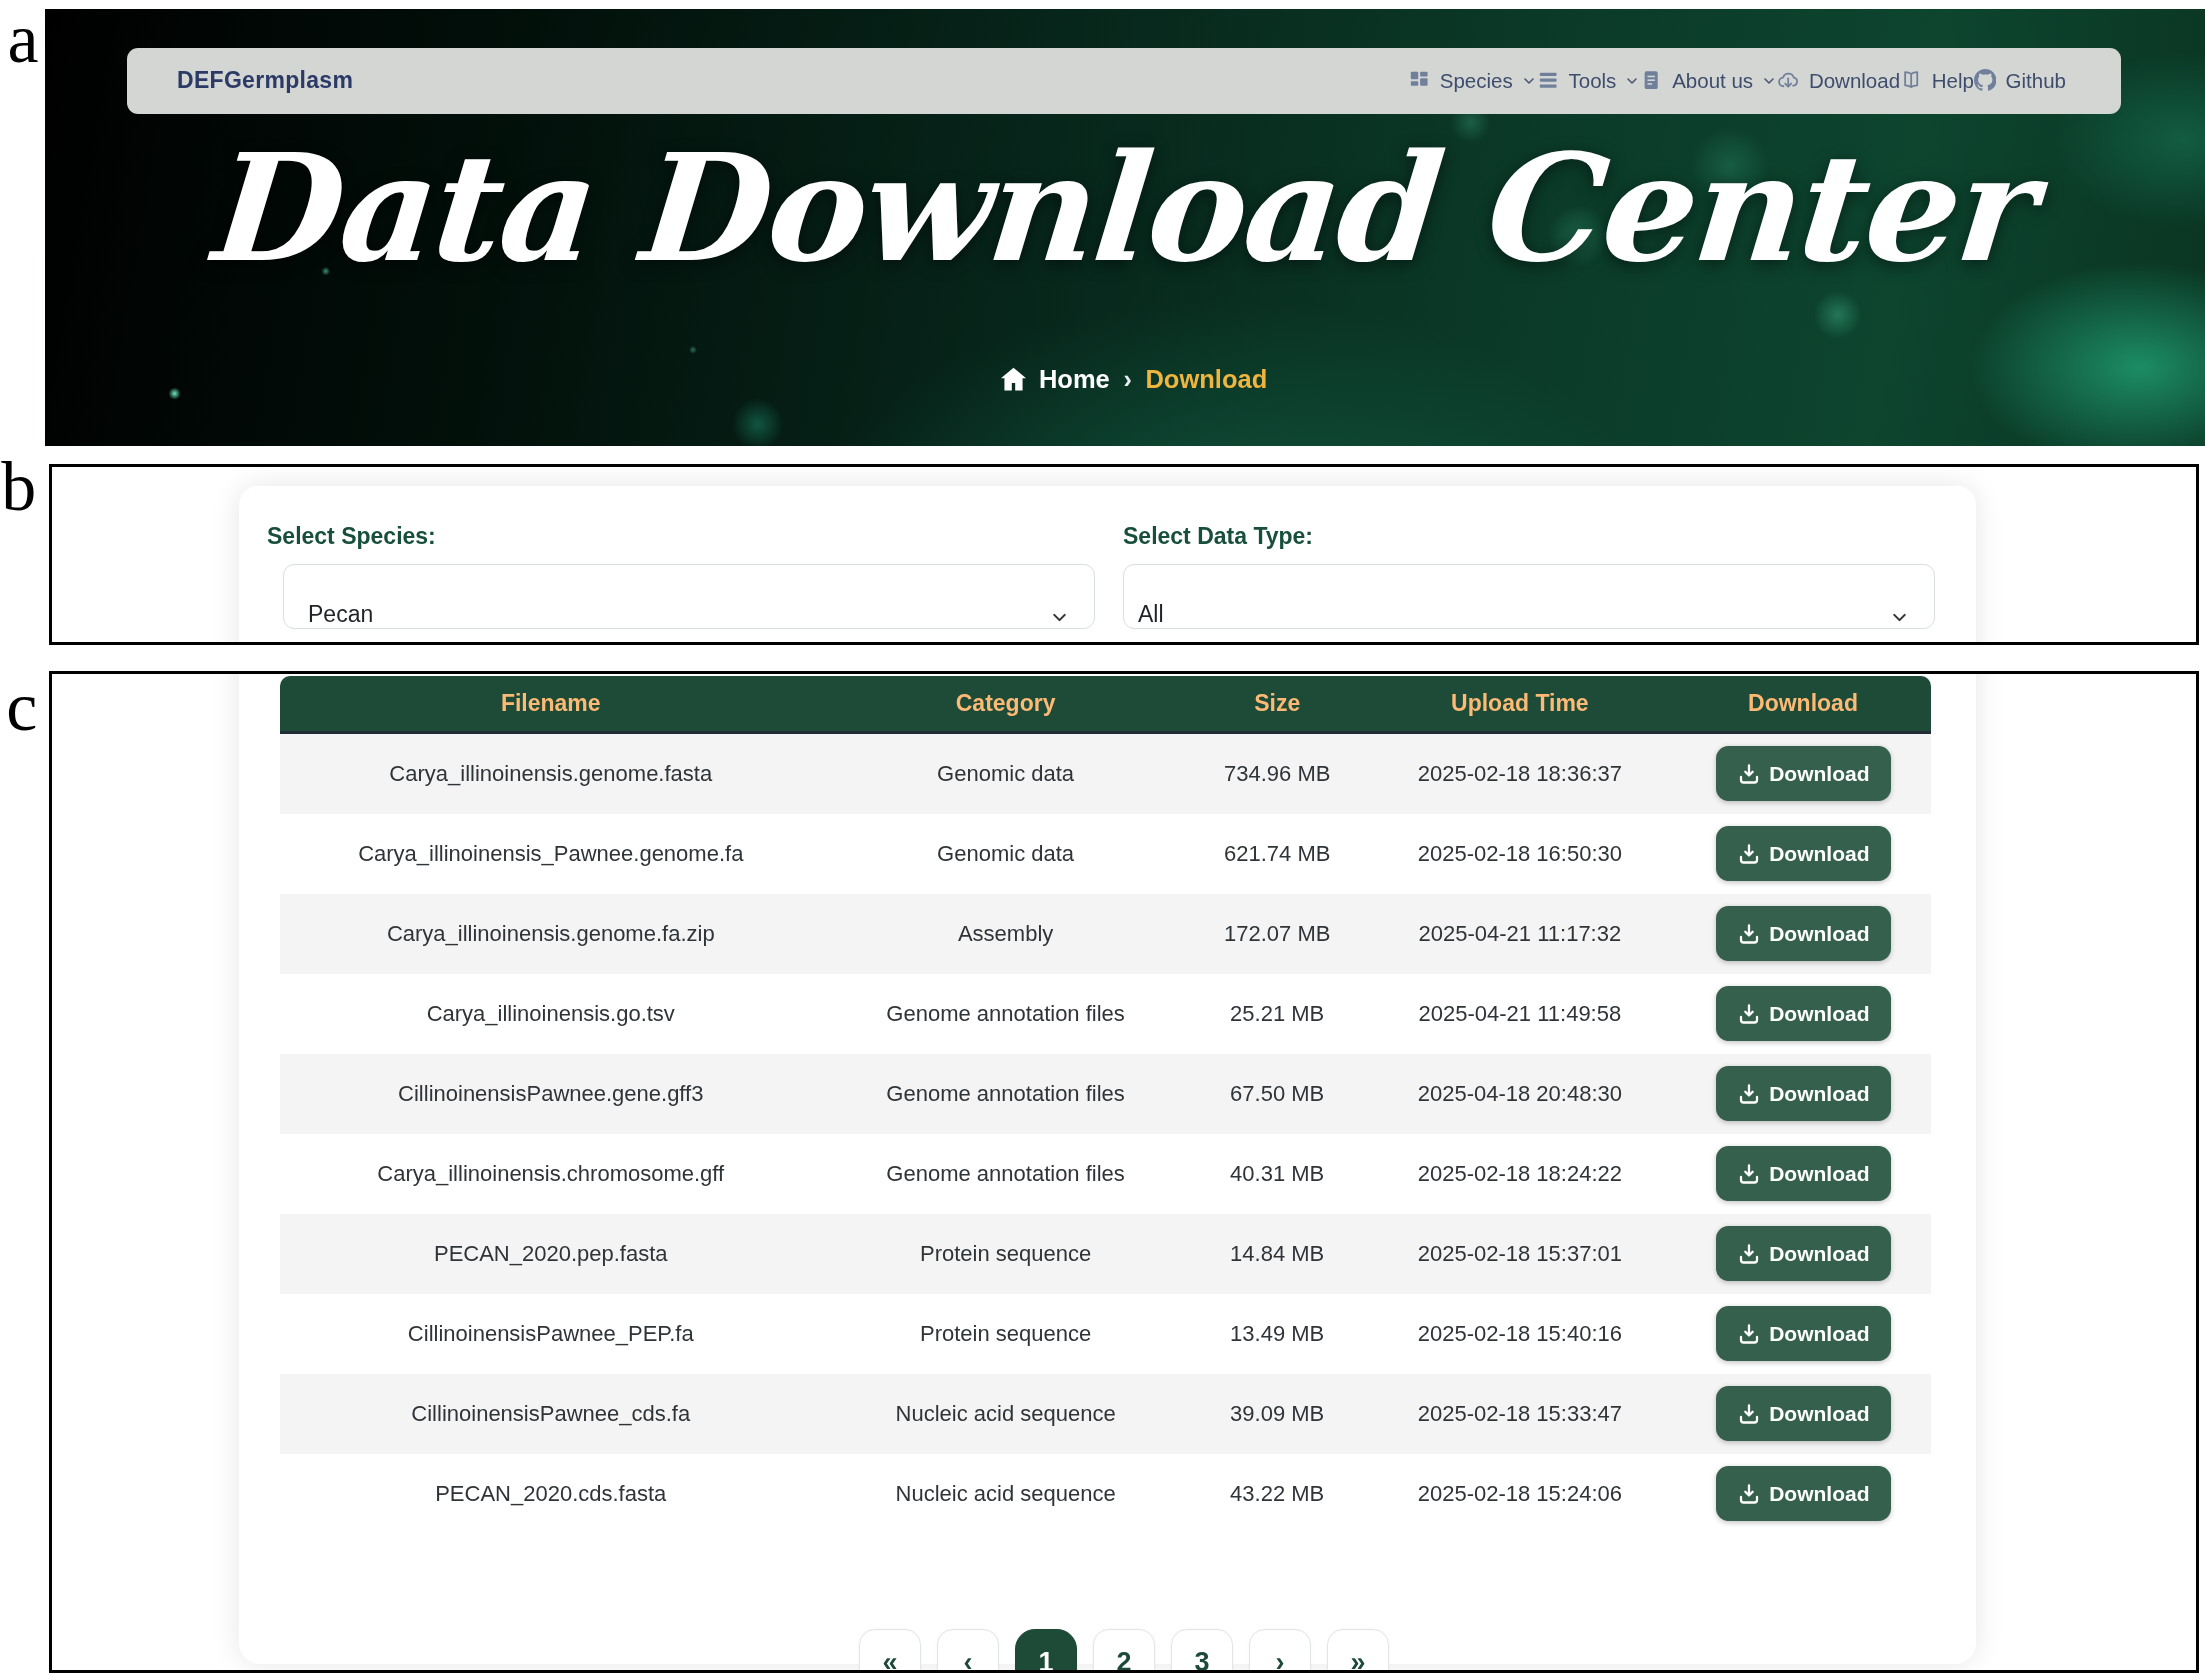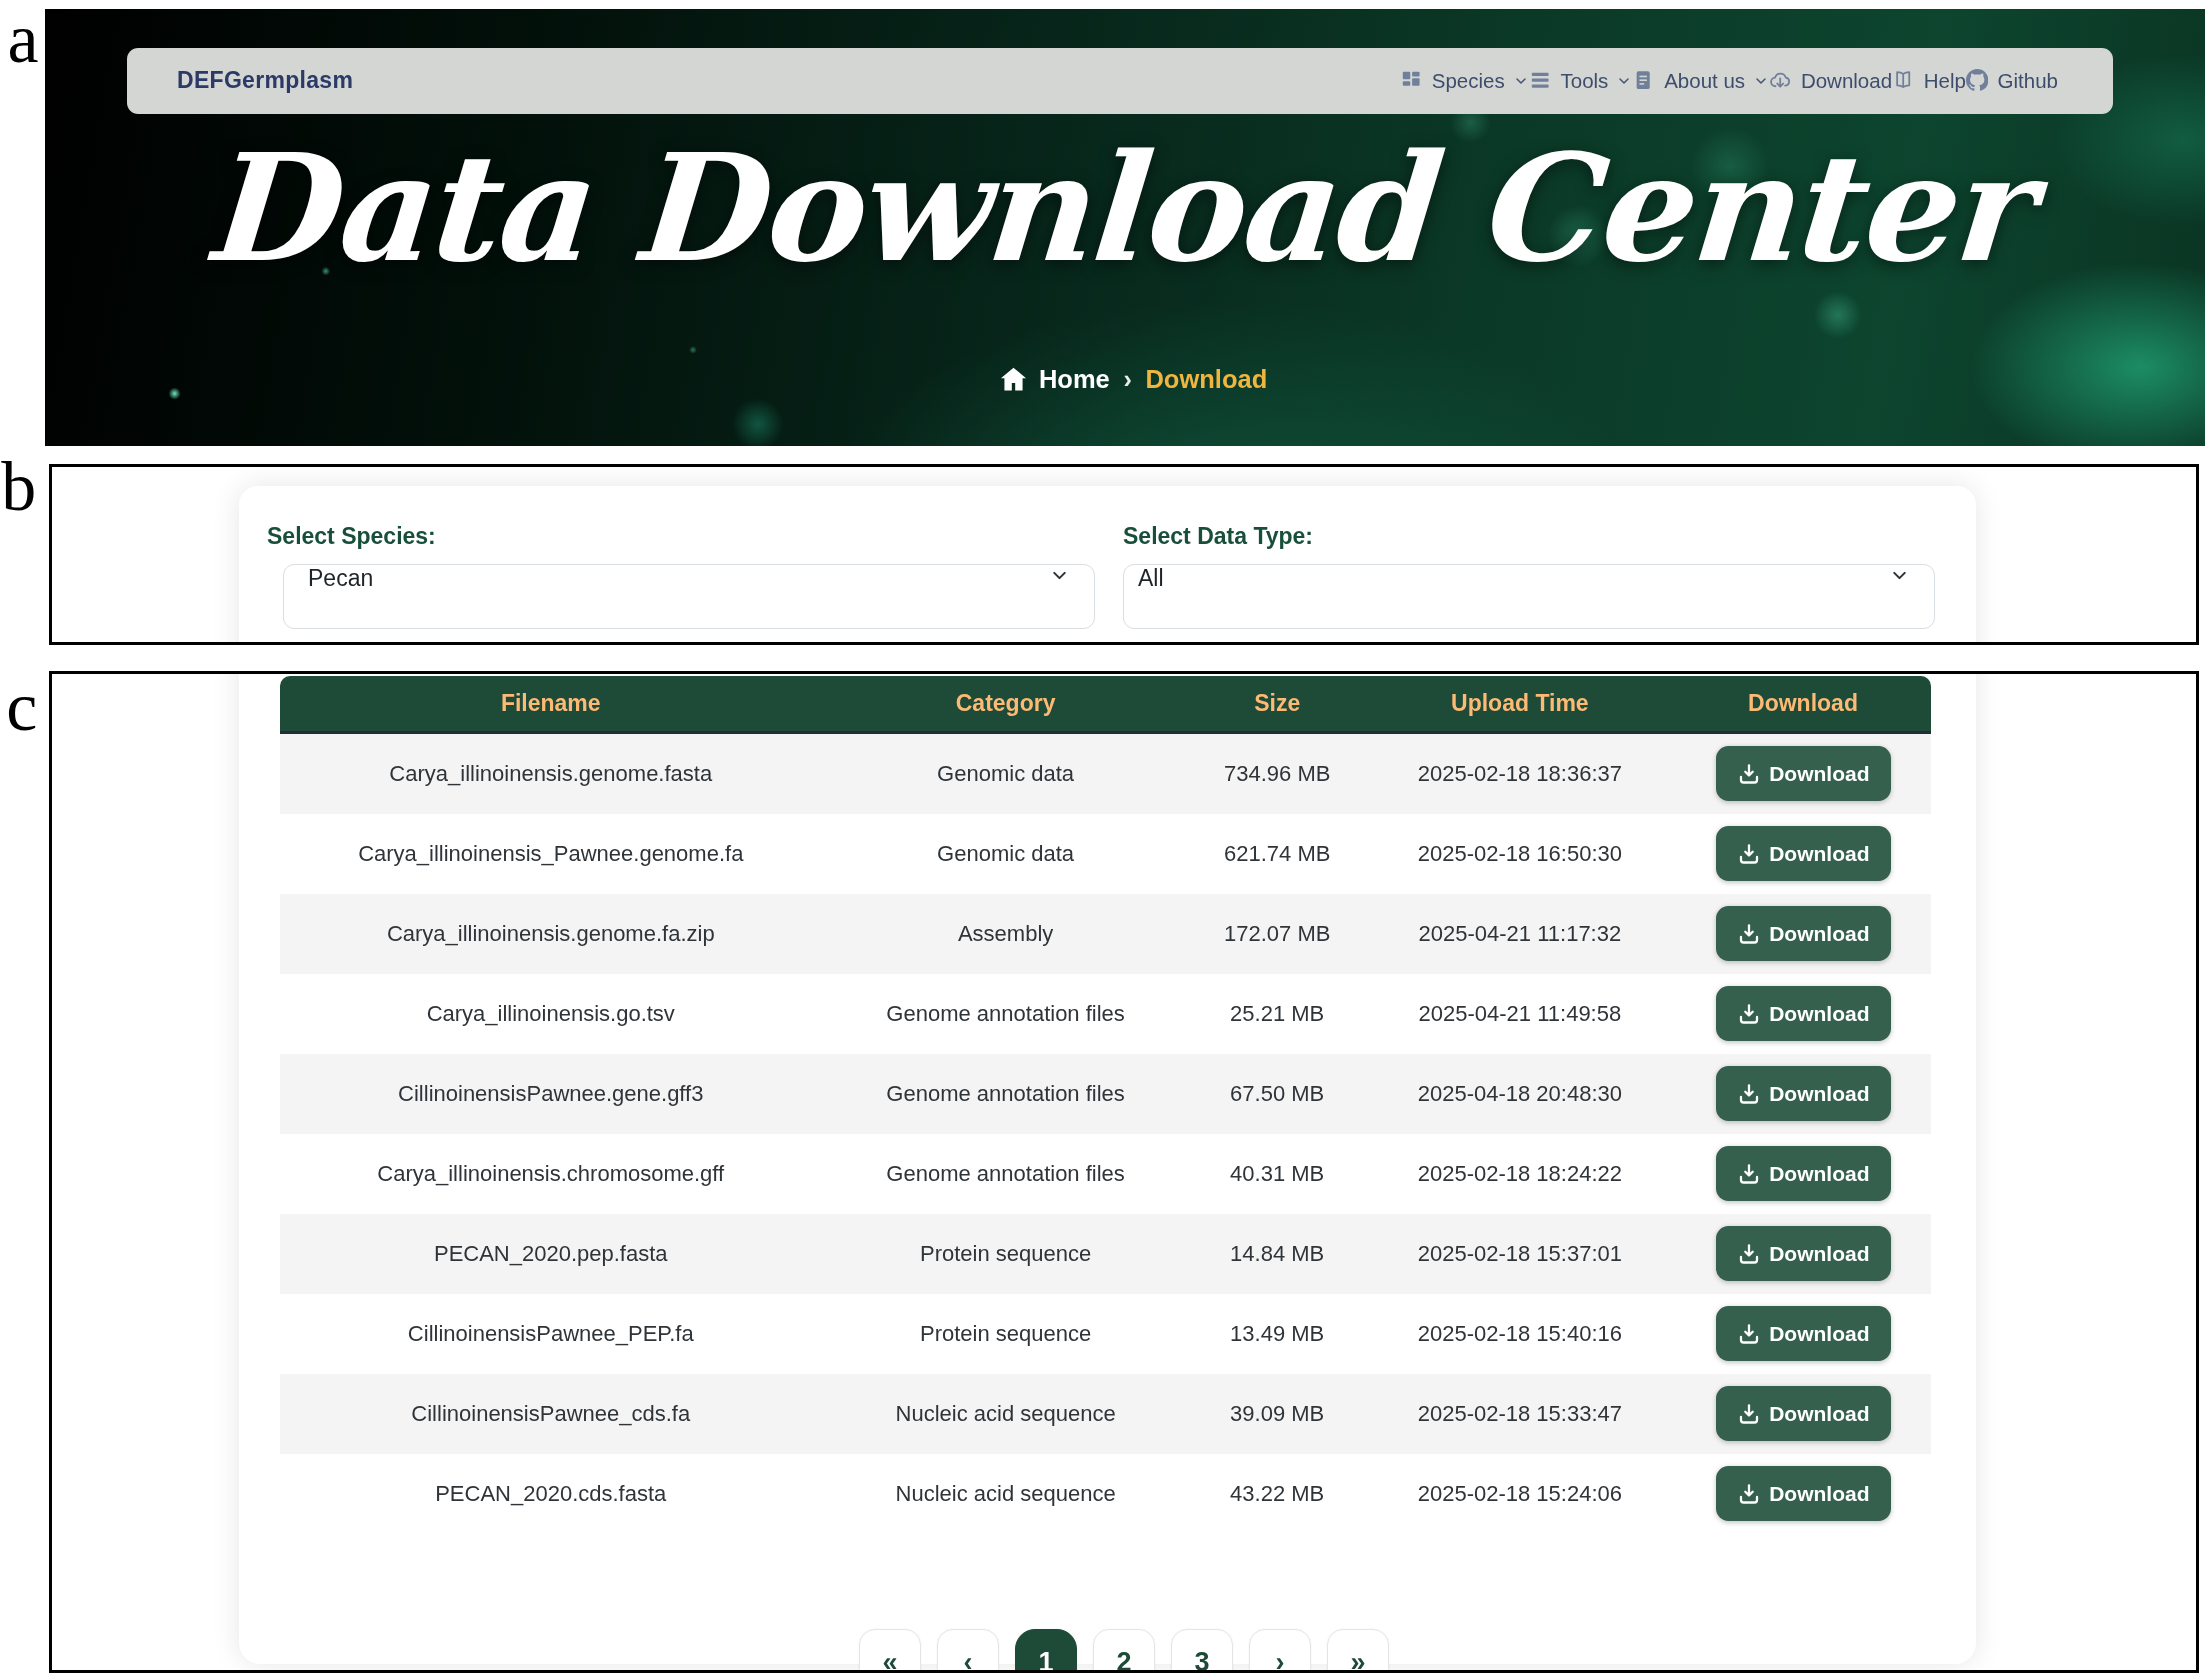--- a/index.html
+++ b/index.html
@@ -28,21 +28,21 @@
       radial-gradient(circle 29px at 66% 26%, rgba(90,230,180,.22), transparent 70%),
       radial-gradient(circle 44px at 71% 52%, rgba(80,220,170,.26), transparent 70%),
       radial-gradient(circle 56px at 78% 36%, rgba(70,210,160,.20), transparent 70%),
       radial-gradient(circle 34px at 83% 70%, rgba(90,235,185,.30), transparent 70%),
       radial-gradient(ellipse 261px 162px at 97% 82%, rgba(45,225,165,.50), transparent 65%),
       radial-gradient(ellipse 187px 124px at 99% 30%, rgba(30,160,120,.35), transparent 70%),
       radial-gradient(ellipse 560px 311px at 55% 120%, rgba(22,110,80,.55), transparent 75%),
       linear-gradient(100deg, #000000 0%, #02100a 22%, #07251a 45%, #0b3a28 68%, #0d452f 85%, #0a3422 100%);
   }
   .navbar {
-    position:absolute; left:82px; right:92px; top:39px; height:66px;
+    position:absolute; left:82px; right:84px; top:39px; height:66px;
     background:#d4d6d4; border-radius:11.2px;
     display:flex; align-items:center; justify-content:space-between;
     padding:0 55px 0 50px;
   }
   .brand { font-size:23px; font-weight:bold; color:#2b3a66; letter-spacing:0.3px; cursor:pointer; }
   .nav-items { display:flex; align-items:center; }
   .nav-item { display:flex; align-items:center; gap:9.3px; cursor:pointer; }
   .nav-ic { width:22.4px; height:22.4px; color:#70809a; display:inline-flex; }
   .nav-ic svg { width:100%; height:100%; }
   .nav-lb { font-size:20.5px; color:#3e4d6c; }
@@ -75,21 +75,21 @@
     position:absolute; left:187px; top:18.7px; width:1737px; height:199px;
     background:#fff; border-radius:18.7px 18.7px 0 0;
     box-shadow:0 0 29px rgba(0,0,0,.10);
   }
   .filter-label { position:absolute; font-size:23px; font-weight:bold; color:#174f3b; }
   #species-label  { left:28px;  top:37px; }
   #datatype-label { left:884px; top:37px; }
   .select {
     position:absolute; top:78px; width:812px; height:65px;
     border:1.2px solid #d9dee3; border-radius:11.2px; background:#fff;
-    display:flex; align-items:flex-start; justify-content:space-between;
+    display:flex; align-items:flex-end; justify-content:space-between;
     padding:0 24px; cursor:pointer;
   }
   #species-select { left:44px; }
   #datatype-select { left:884px;padding-left:14px; }
   .select-value { font-size:23px; color:#1f2428; }
   .select-ch { width:21px; height:21px; color:#333; display:inline-flex; }
   .select-ch svg { width:100%; height:100%; }
 
   
   .panel-c {

